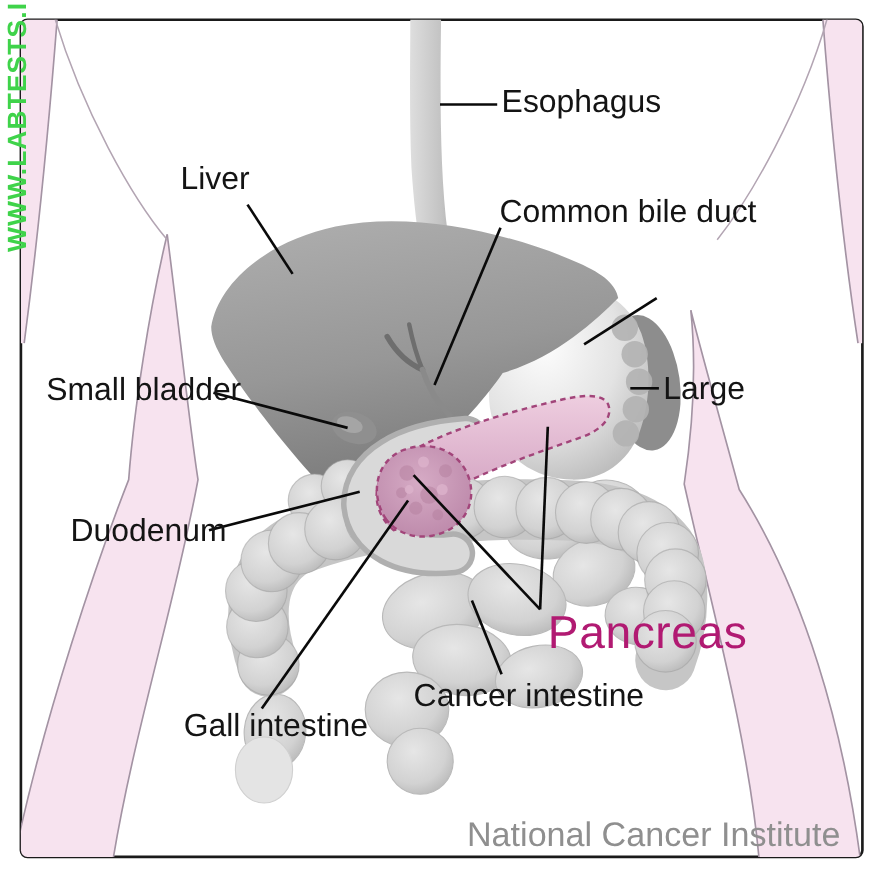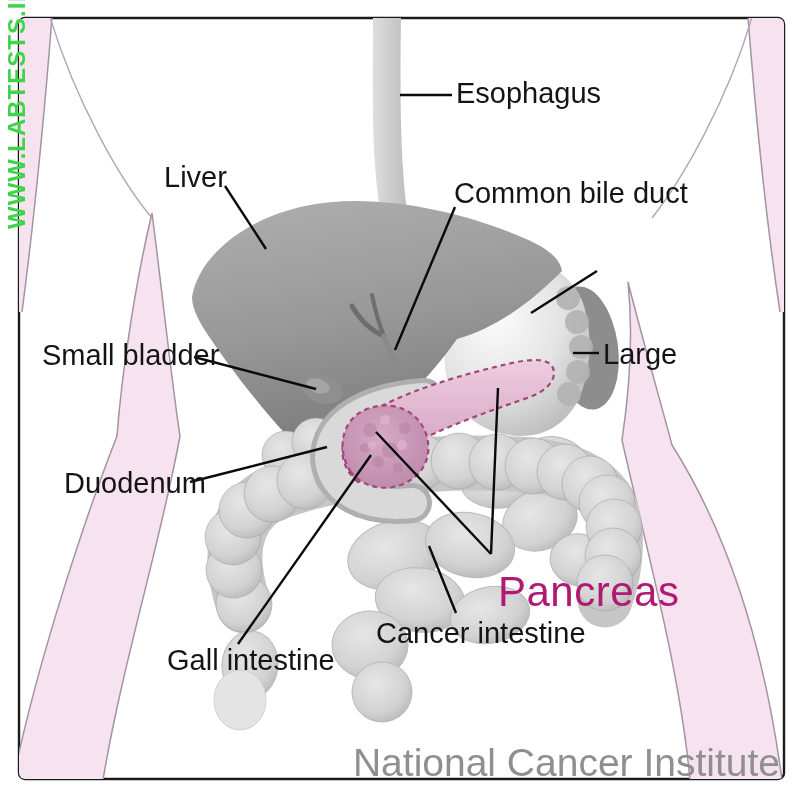--- a/index.html
+++ b/index.html
@@ -5,23 +5,23 @@
   html,body{margin:0;padding:0;background:#ffffff;}
   #stage{
     position:relative;width:800px;height:800px;background:#ffffff;overflow:hidden;
     font-family:"Liberation Sans","DejaVu Sans",sans-serif;
   }
   #art{position:absolute;left:0;top:0;}
   .lbl{
     position:absolute;font-size:29px;line-height:1.05;color:#141414;
     white-space:nowrap;z-index:5;letter-spacing:0px;
   }
-  .lbl-pancreas{font-size:42px;letter-spacing:0.5px;margin-top:17px;}
+  .lbl-pancreas{font-size:42px;letter-spacing:0.5px;}
   #credit{
-    position:absolute;right:20px;top:741px;font-size:39px;color:#8F8F8F;
+    position:absolute;right:36px;top:741px;font-size:31px;color:#8F8F8F;
     white-space:nowrap;z-index:6;margin-left:12px;
   }
   #watermark{
     position:absolute;left:3px;top:229px;transform-origin:0 0;
     transform:rotate(-90deg);font-size:24px;font-weight:bold;
     letter-spacing:1px;color:#3FD34A;white-space:nowrap;z-index:7;
   }
 </style>
 </head>
 <body>
@@ -179,21 +179,21 @@
         <line x1="190" y1="482" x2="327" y2="447"></line>
         <line x1="376" y1="432" x2="491" y2="554"></line>
         <line x1="498" y1="388" x2="491" y2="554"></line>
         <line x1="429" y1="546" x2="456" y2="613"></line>
         <line x1="371" y1="455" x2="238" y2="644"></line>
       </g>
     </g>
   </svg>
 
   <div class="lbl" style="left:456px;top:78px">Esophagus</div>
-  <div class="lbl" style="left:164px;top:162px">Liver</div>
+  <div class="lbl" style="left:164px;top:148px">Liver</div>
   <div class="lbl" style="left:454px;top:178px">Common bile duct</div>
   <div class="lbl" style="left:42px;top:340px">Small bladder</div>
   <div class="lbl" style="left:603px;top:339px">Large</div>
   <div class="lbl" style="left:64px;top:468px">Duodenum</div>
   <div class="lbl lbl-pancreas" style="left: 498px; top: 553px; color: rgb(177, 26, 114);">Pancreas</div>
   <div class="lbl" style="left:376px;top:618px">Cancer intestine</div>
   <div class="lbl" style="left:167px;top:645px">Gall intestine</div>
 
   <div id="credit" style="color: rgb(143, 143, 143);">National Cancer Institute</div>
   <div id="watermark" style="color: rgb(63, 211, 74);">WWW.LABTESTS.IR</div>

